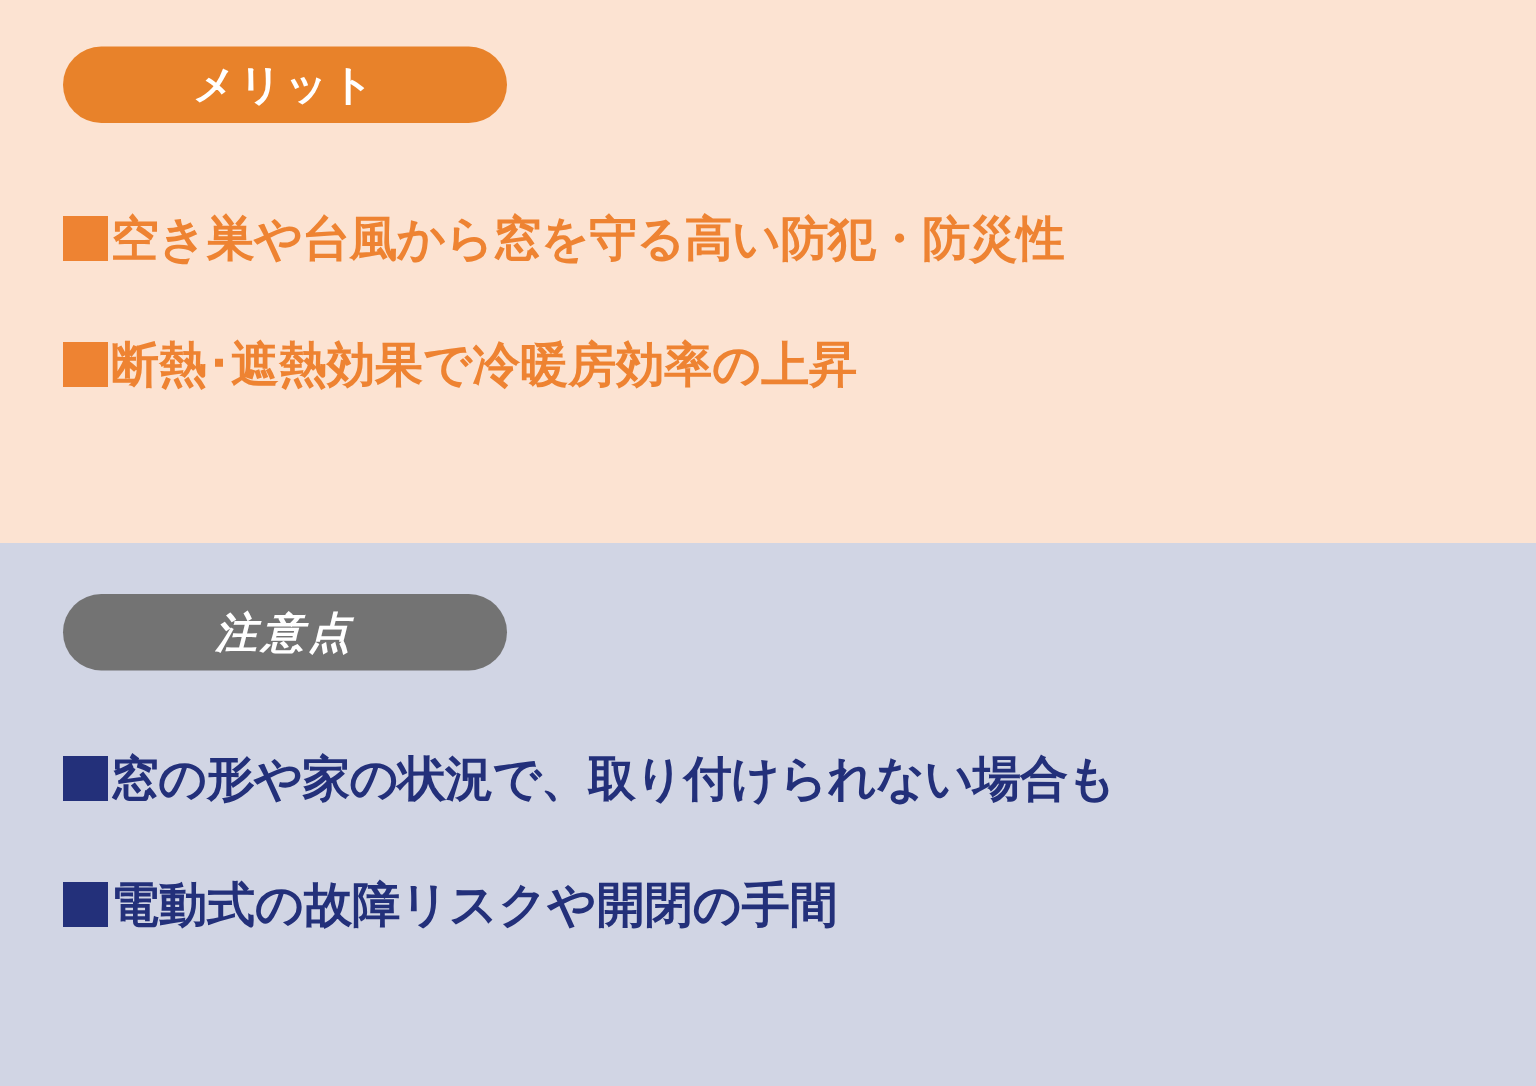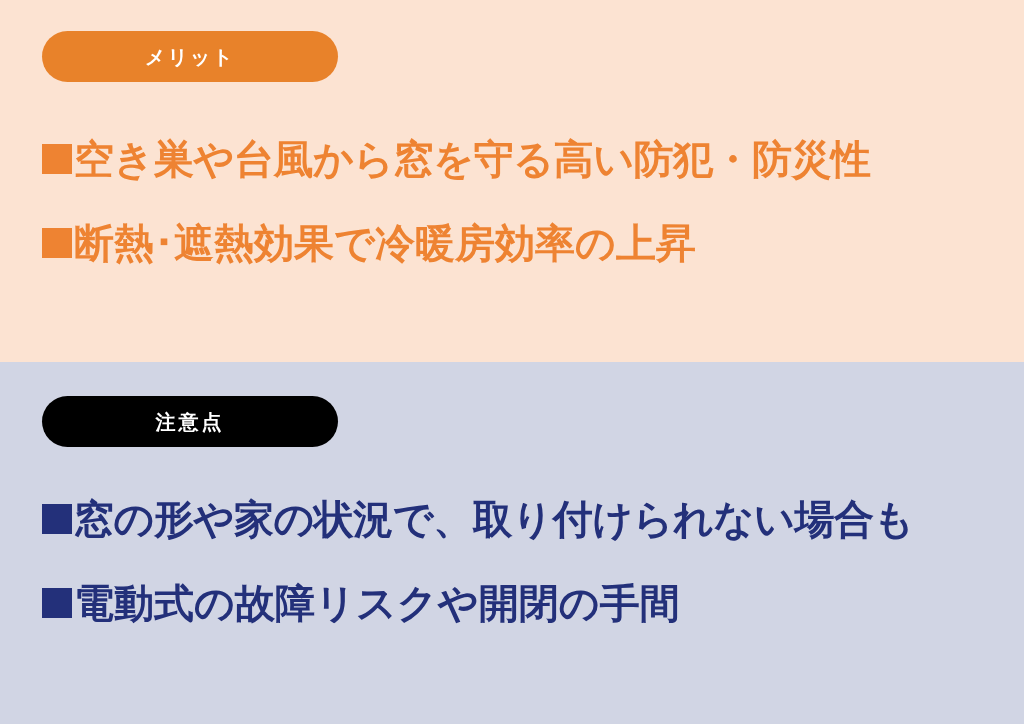--- a/index.html
+++ b/index.html
@@ -47,33 +47,34 @@
     height: 51px;
     border-radius: 26px;
     display: flex;
     align-items: center;
     justify-content: center;
     box-sizing: border-box;
     user-select: none;
   }
   .pill-label {
     color: #FFFFFF;
-    font-size: 20px;
+    font-size: 28px;
     font-weight: bold;
     letter-spacing: 2px;
     line-height: 1;
     white-space: nowrap;
   }
   .pill-merit {
     top: 31px;
     background: #E8822A;
   }
   .pill-caution {
     top: 34px;
-    background: #000000;
+    background: #737373;
+    font-style: italic;
   }
   .pill-caution .pill-label {
     letter-spacing: 3px;
   }
 
   
   .lines {
     position: absolute;
     left: 42px;
     right: 10px;
@@ -92,21 +93,21 @@
   }
 
   .bullet-square {
     flex: 0 0 auto;
     width: 30px;
     height: 30px;
     margin-right: 2px;
     display: inline-block;
   }
   .line-text {
-    font-size: 40px;
+    font-size: 32px;
     font-weight: bold;
     line-height: 1;
     letter-spacing: 0px;
   }
 
   
   .section-merit .bullet-square { background: #EE8332; }
   .section-merit .line-text { color: #EE8332; }
 
   

